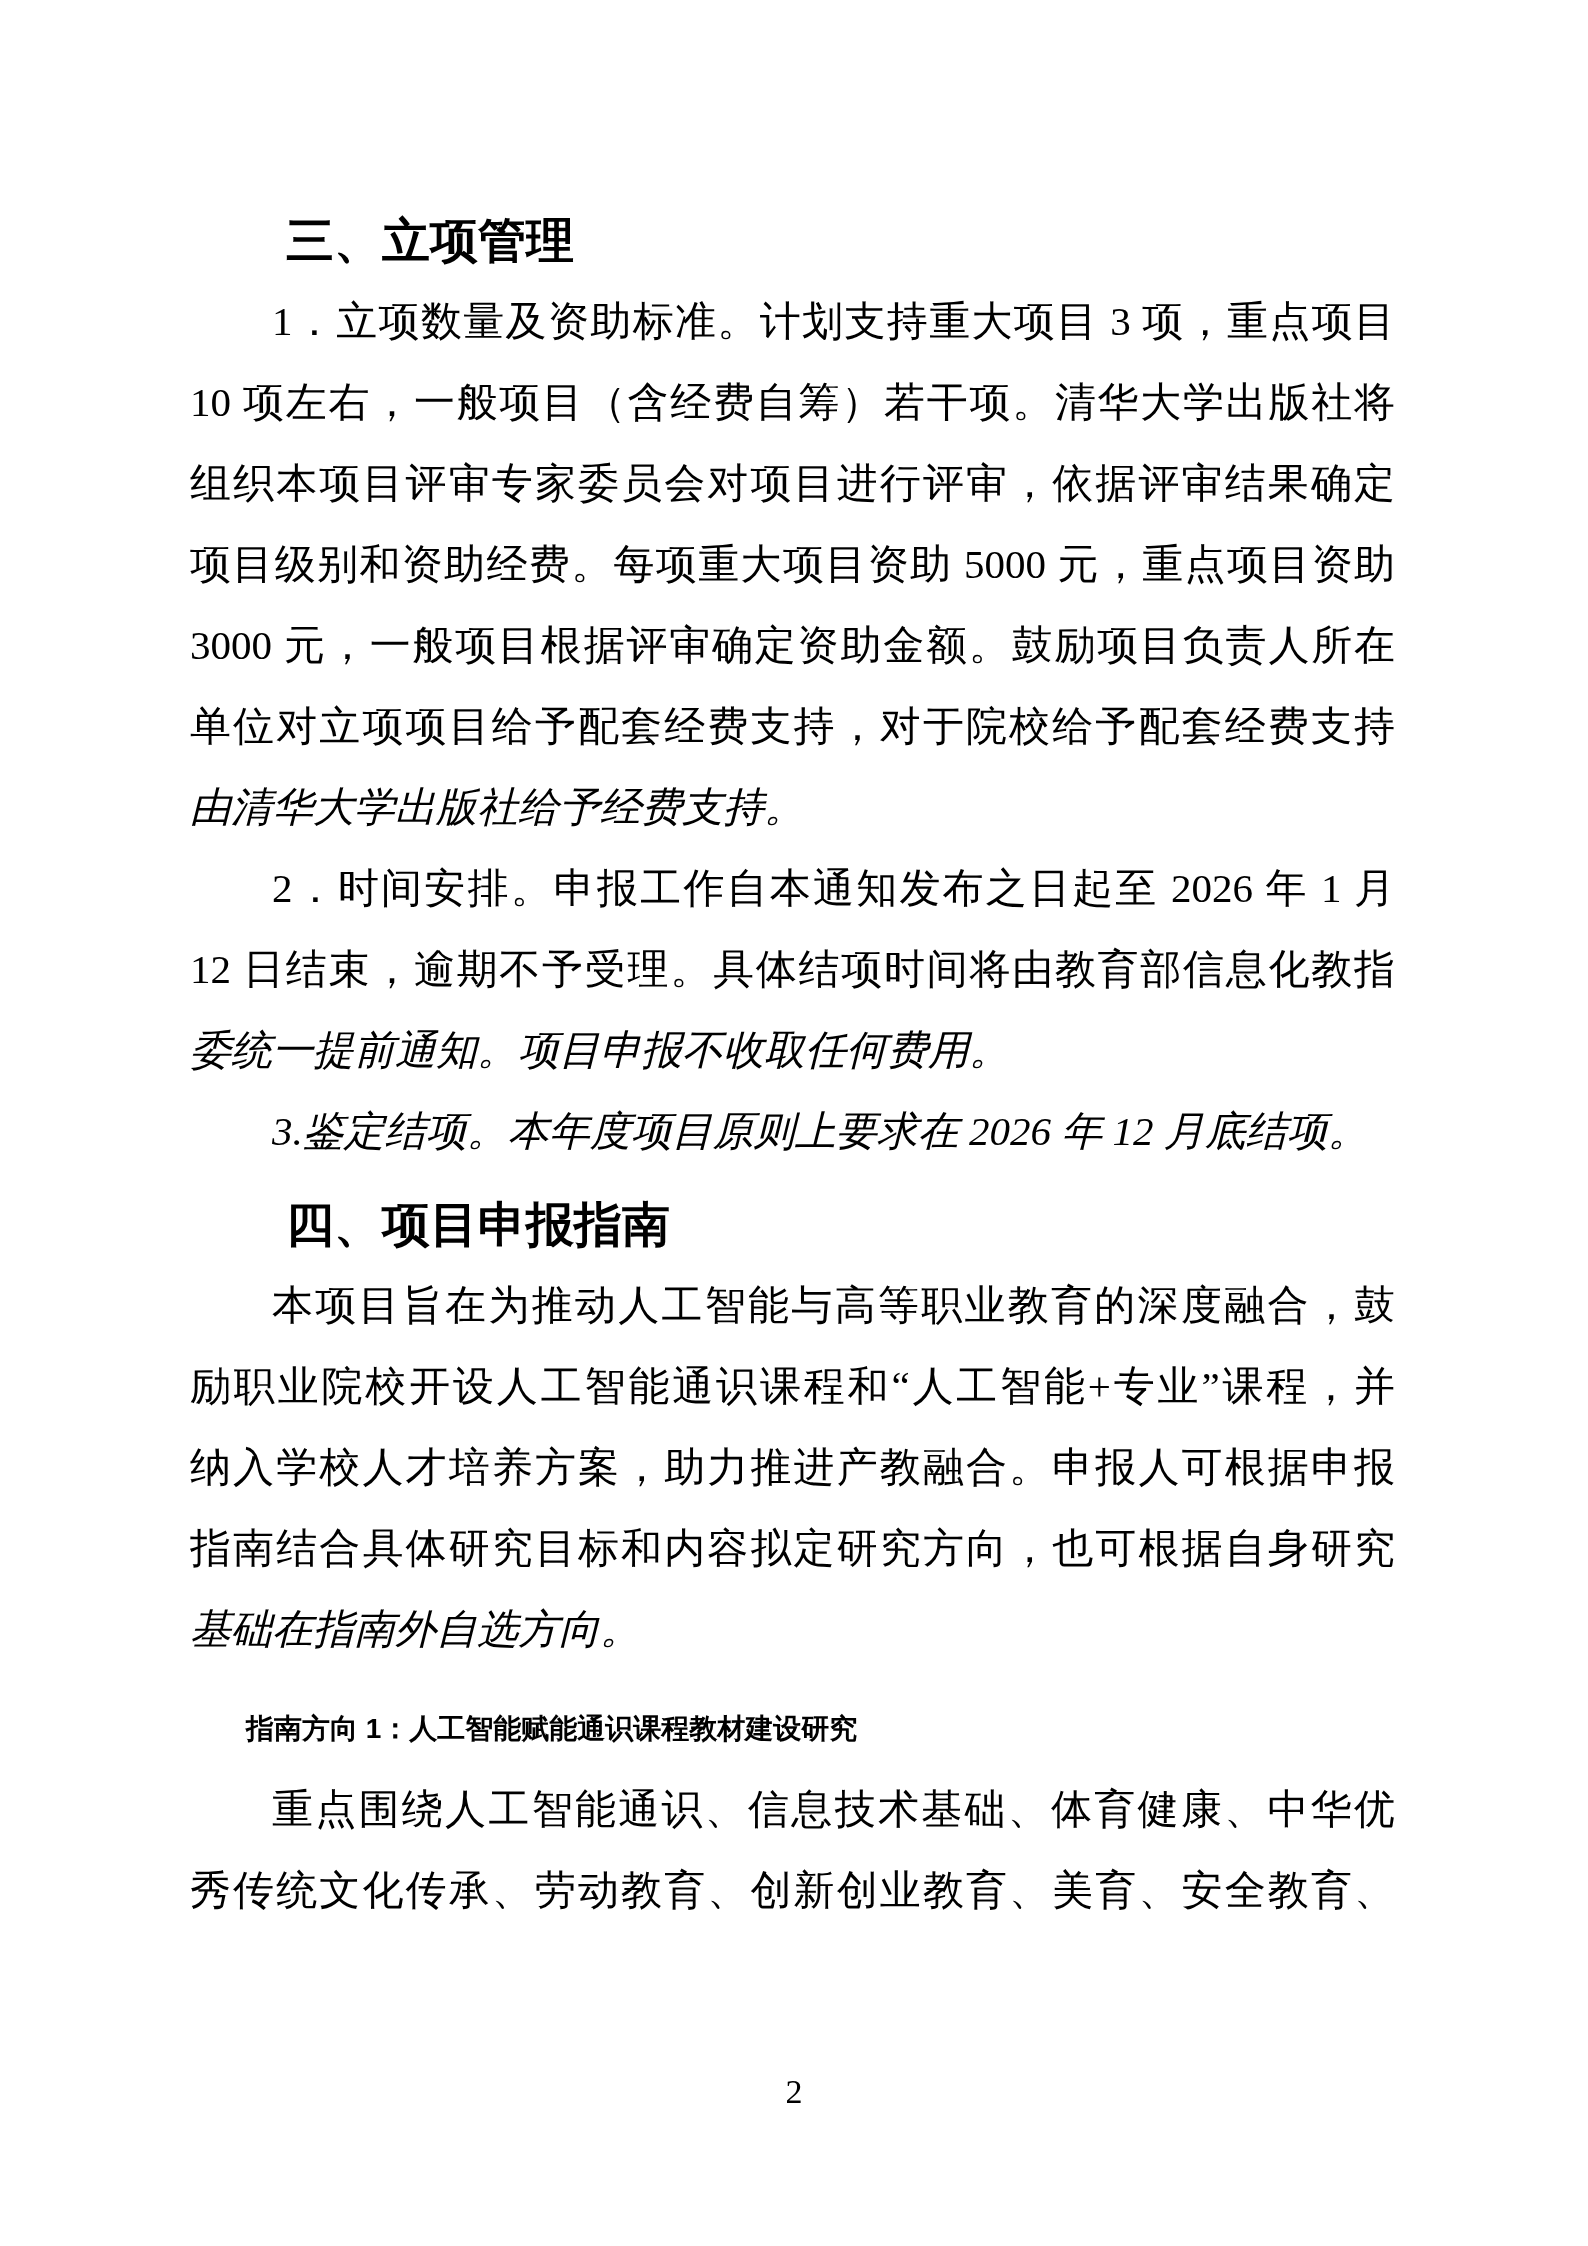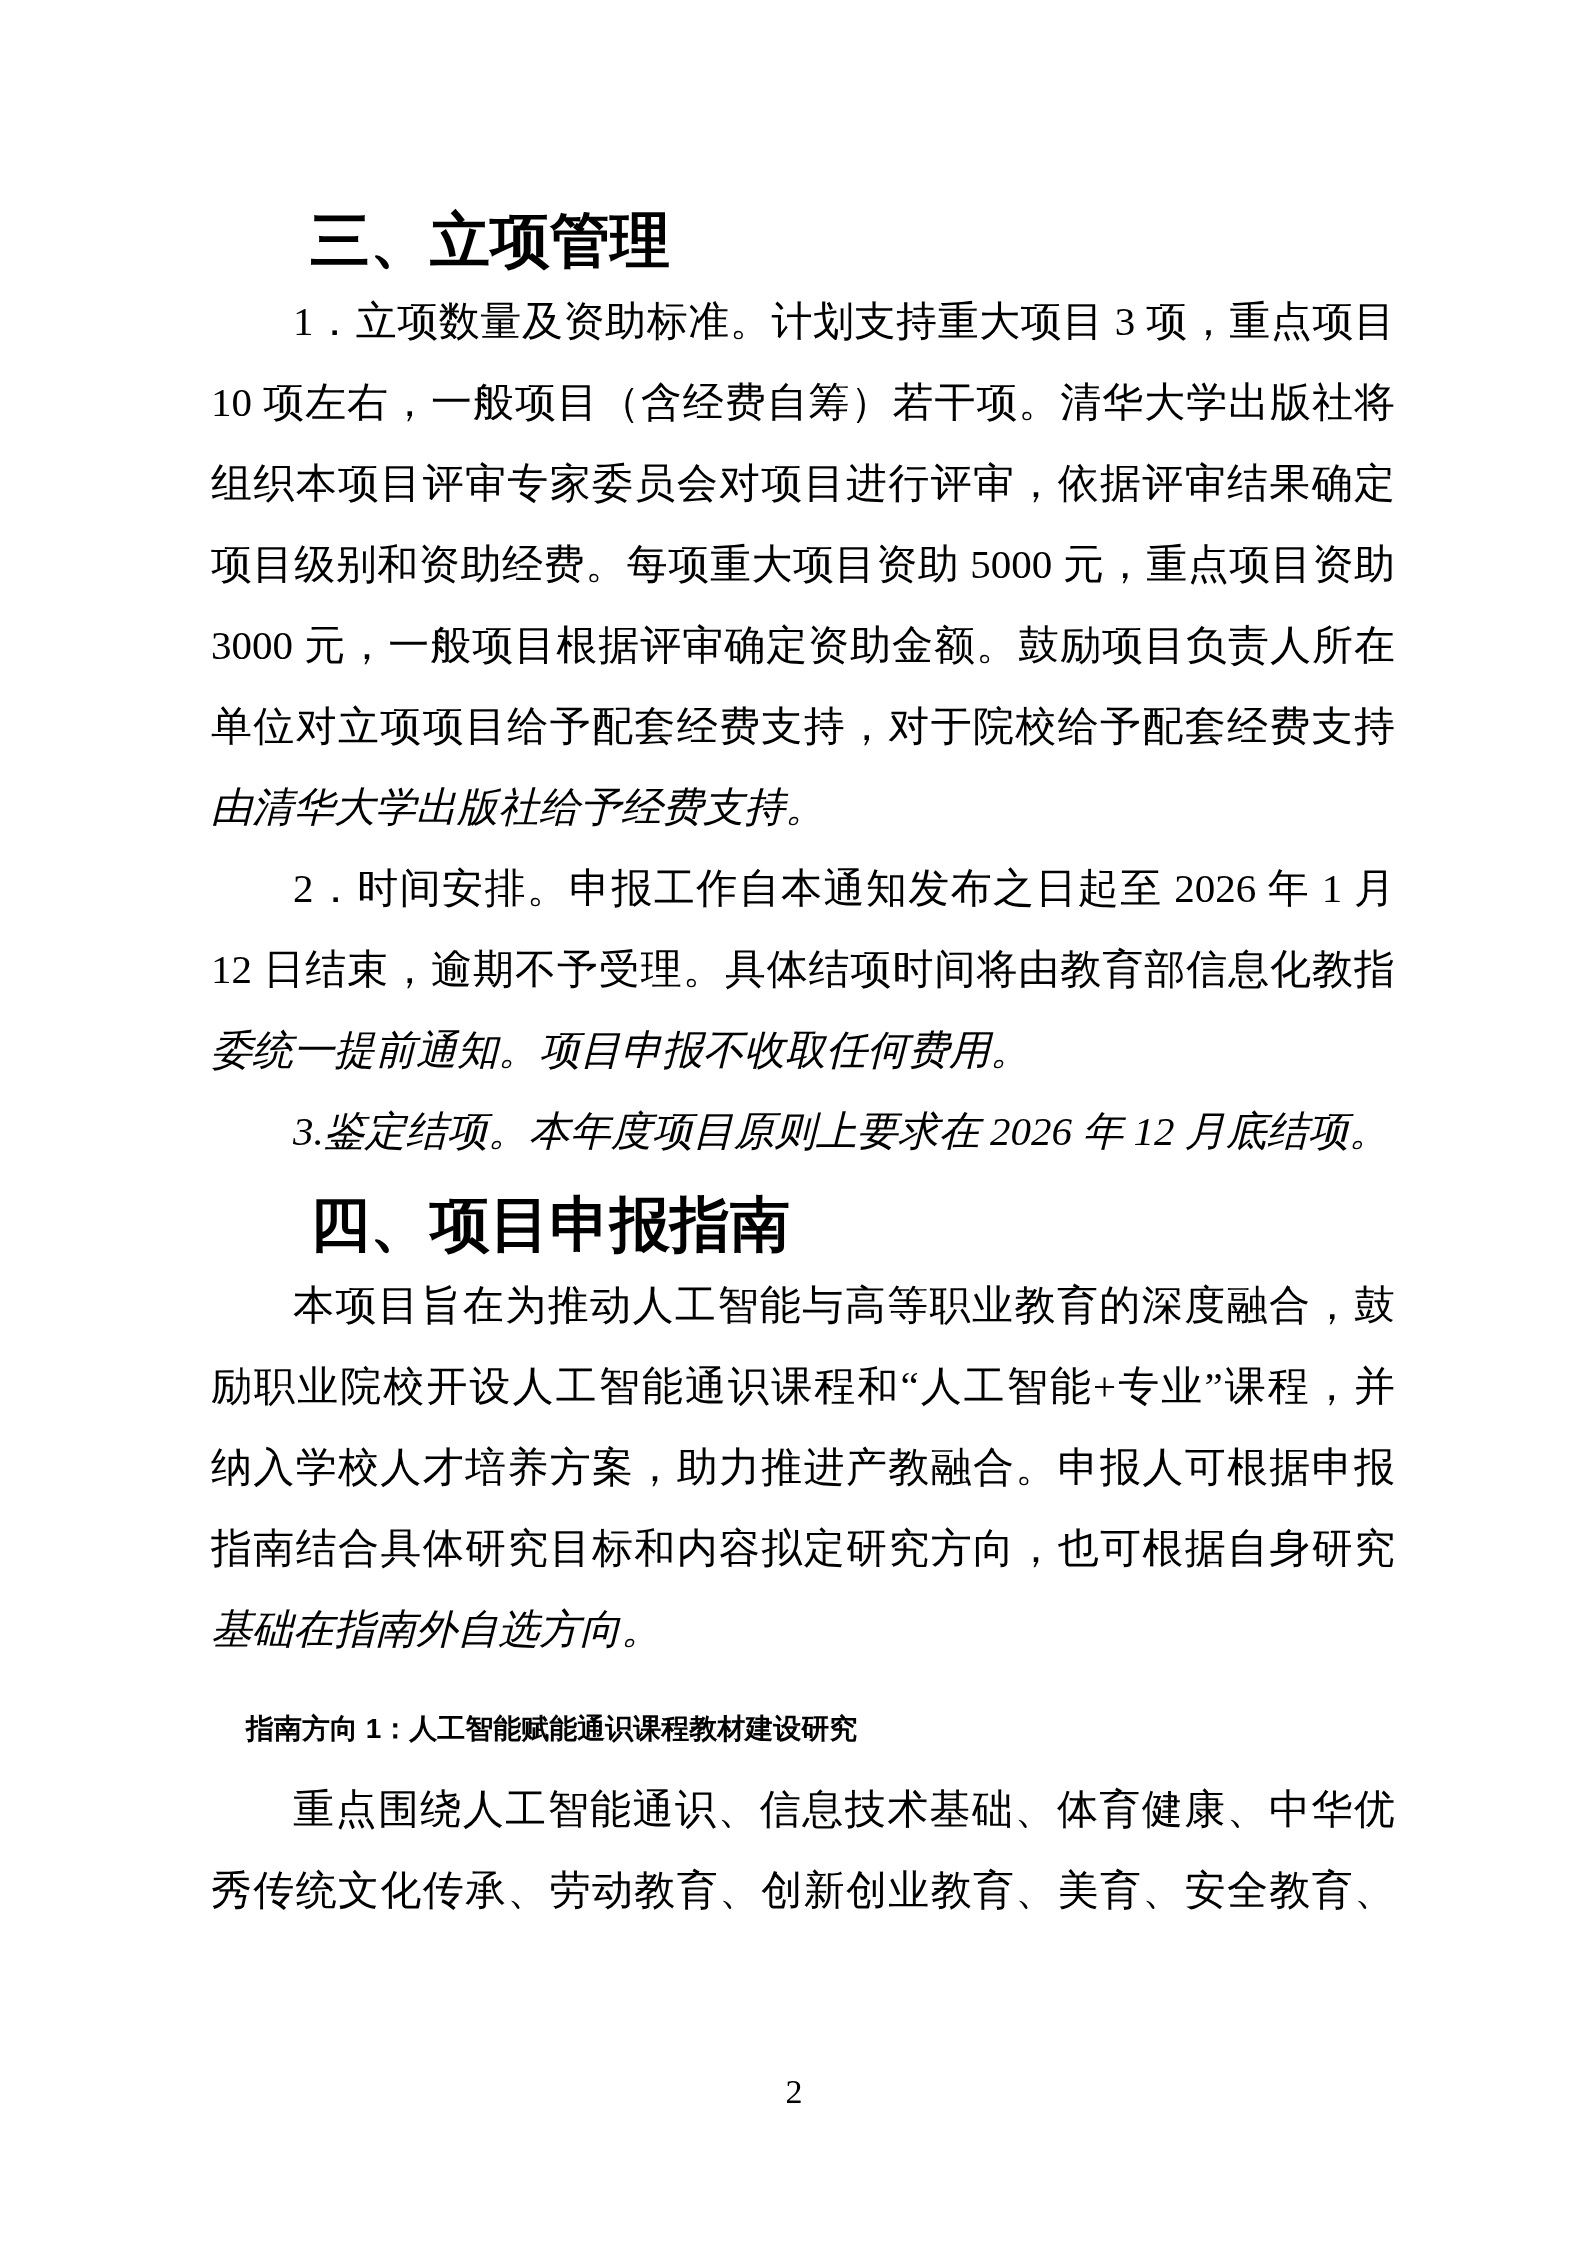--- a/index.html
+++ b/index.html
@@ -27,34 +27,33 @@
   }
   .line {
     font-size: 41px;
     line-height: 81px;
     height: 81px;
     overflow: hidden;
     text-align: justify;
     text-align-last: justify;
     text-justify: inter-character;
     white-space: normal;
-    margin-left: 21px;
   }
   .line.indent {
     text-indent: 2em;
   }
   .line.para-end {
     text-align-last: left;
     font-style: italic;
   }
   .heading {
     margin: 0;
     font-family: "Liberation Sans", "DejaVu Sans", sans-serif;
     font-weight: bold;
-    font-size: 60px;
+    font-size: 48px;
     line-height: 81px;
     height: 81px;
     text-indent: 2em;
     text-align: left;
     overflow: hidden;
   }
   .heading.h2 {
     margin-top: 12px;
   }
   .heading.h3 {

